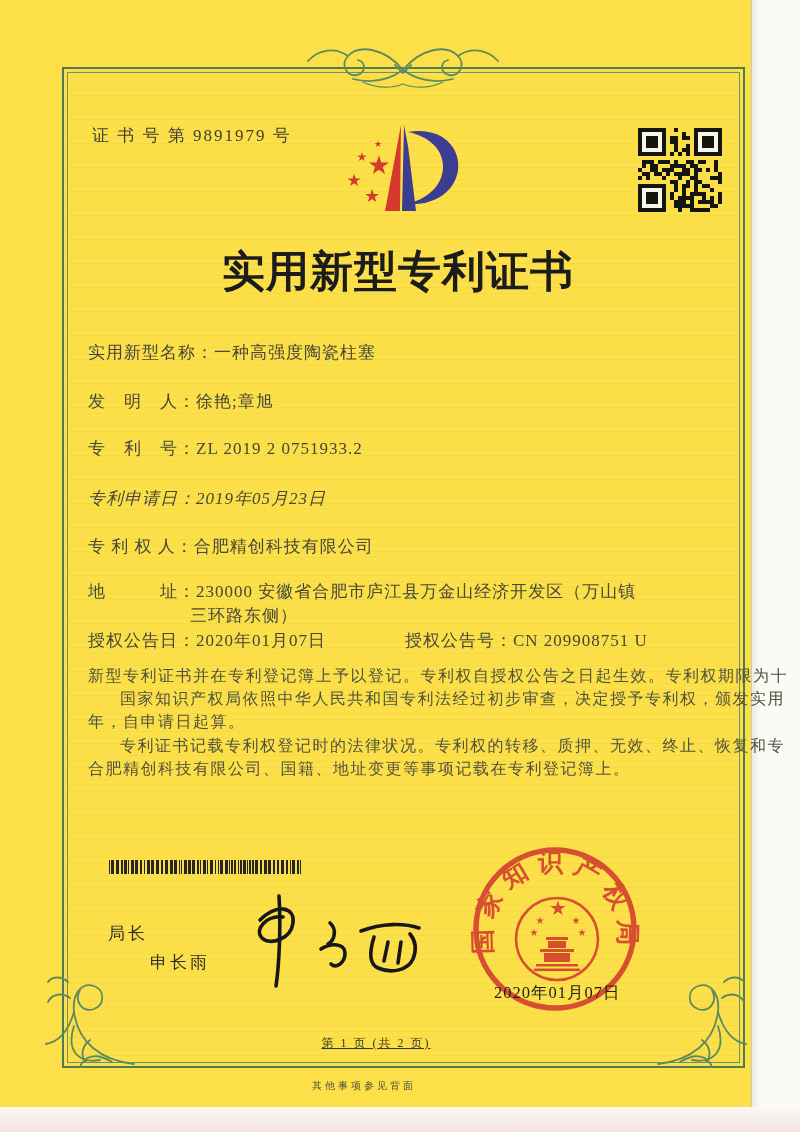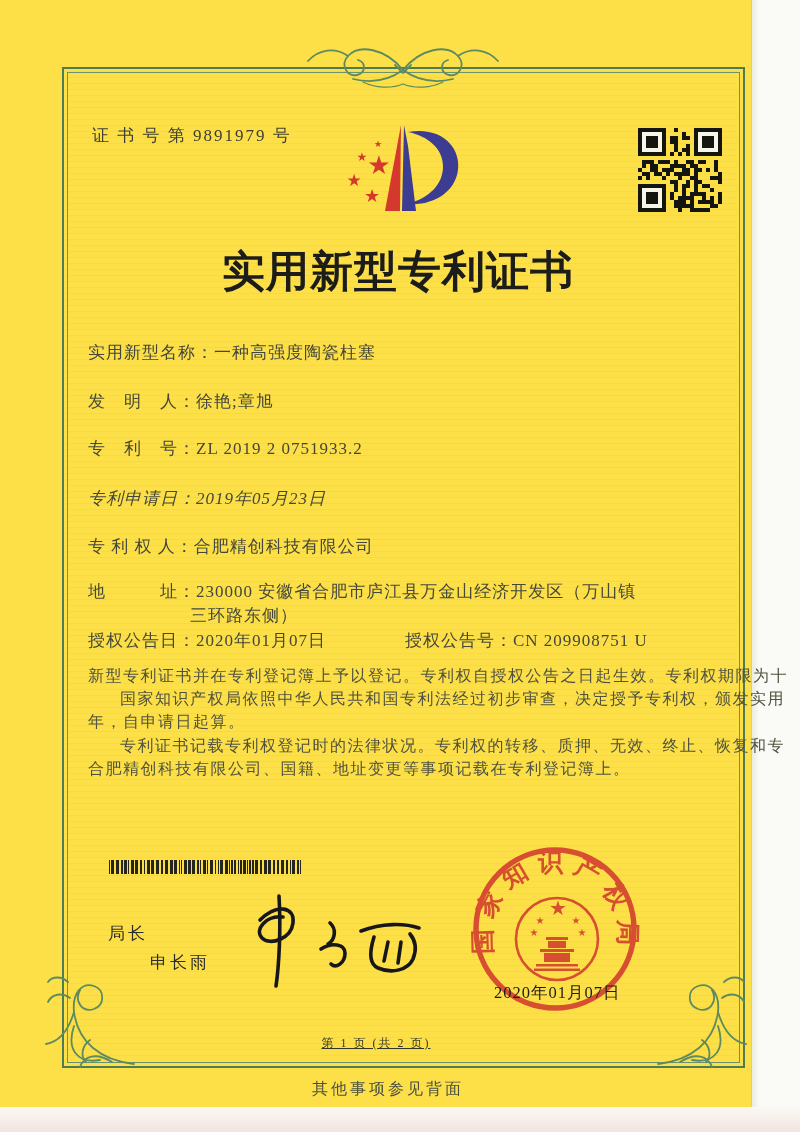--- a/index.html
+++ b/index.html
@@ -41,21 +41,21 @@
     font-family:"Liberation Sans","DejaVu Sans",sans-serif;}
   #officer-name{left:108px;top:951px;font-size:17px;letter-spacing:3px;color:#2c2c2a;
     font-family:"Liberation Sans","DejaVu Sans",sans-serif;margin-left:42px;}
   #signature{left:232px;top:890px;width:200px;height:100px;}
   
   #seal{left:464px;top:840px;width:182px;height:182px;opacity:.88;}
   #seal-date{left:494px;top:982px;font-size:16.5px;letter-spacing:1px;color:#1e1d1b;z-index:5;}
   
   #page-info{left:276px;top:1035px;width:200px;text-align:center;font-size:12px;
     letter-spacing:2px;color:#35372d;text-decoration:underline;}
-  #back-note{left:312px;top:1079px;font-size:16px;letter-spacing:3px;color:#4c5040;}
+  #back-note{left:312px;top:1079px;font-size:10px;letter-spacing:3px;color:#4c5040;}
   
   .green-svg{stroke:#5d8a61;fill:none;stroke-width:1.8;stroke-linecap:round;}
   #flourish-top{left:303px;top:38px;width:200px;height:54px;}
   #corner-bl{left:44px;top:970px;width:96px;height:102px;transform:scaleX(-1);}
   #corner-br{left:652px;top:970px;width:96px;height:102px;}
 </style>
 </head>
 <body>
 
 <div id="page">

